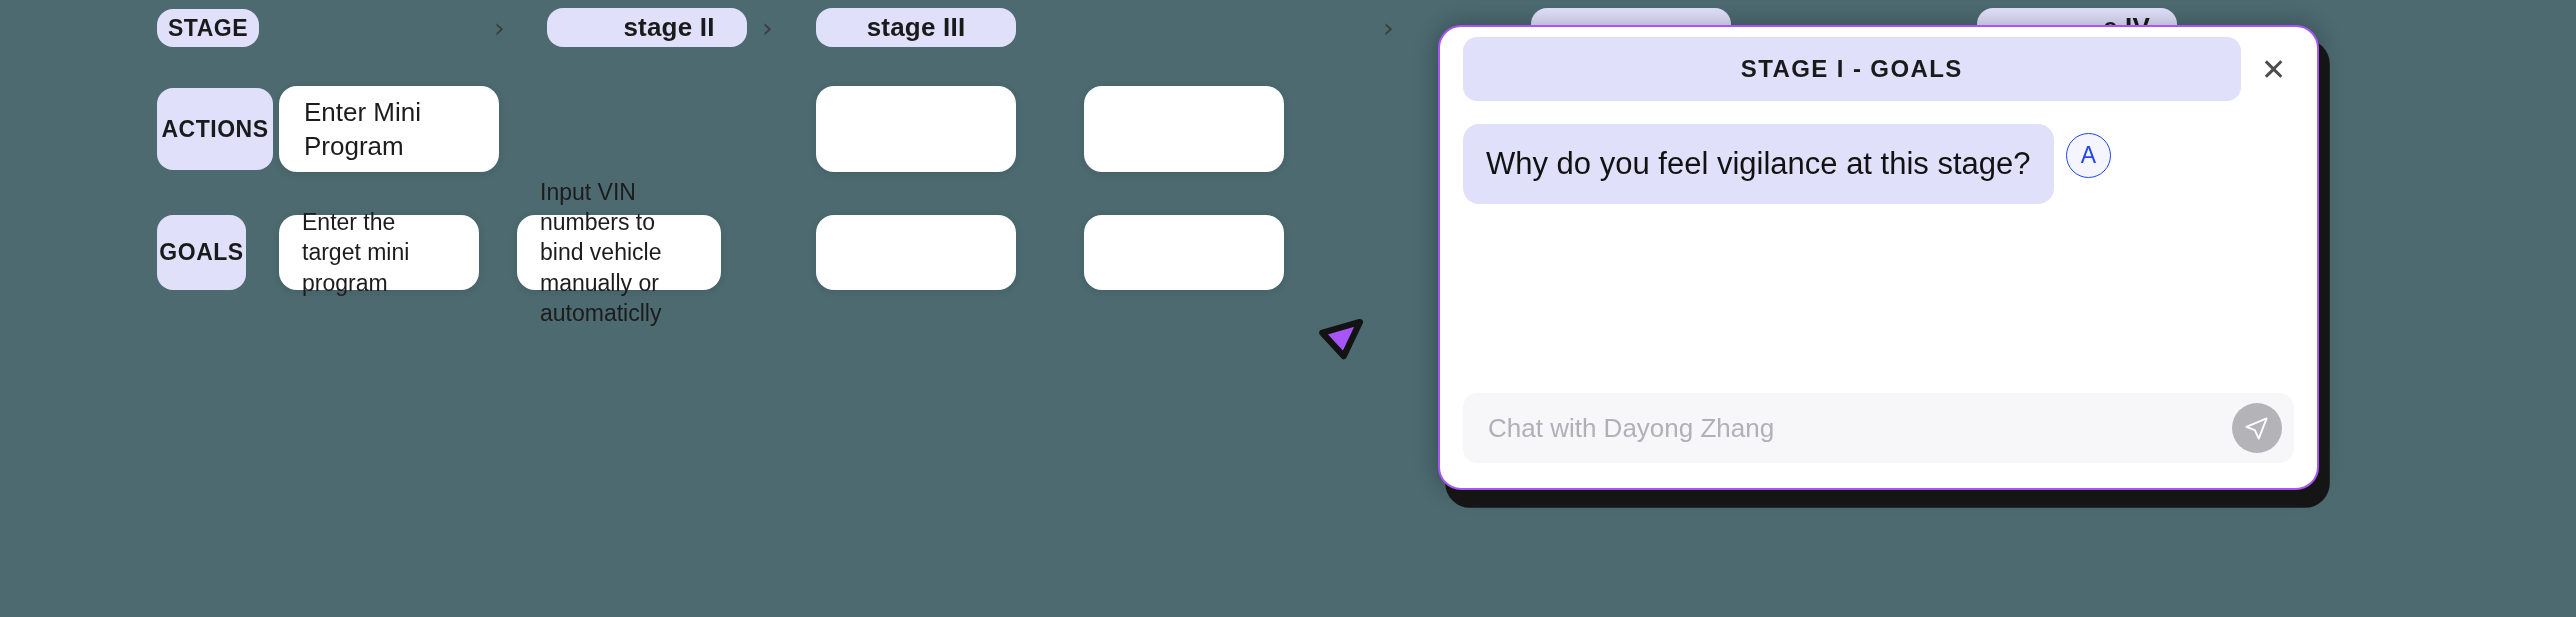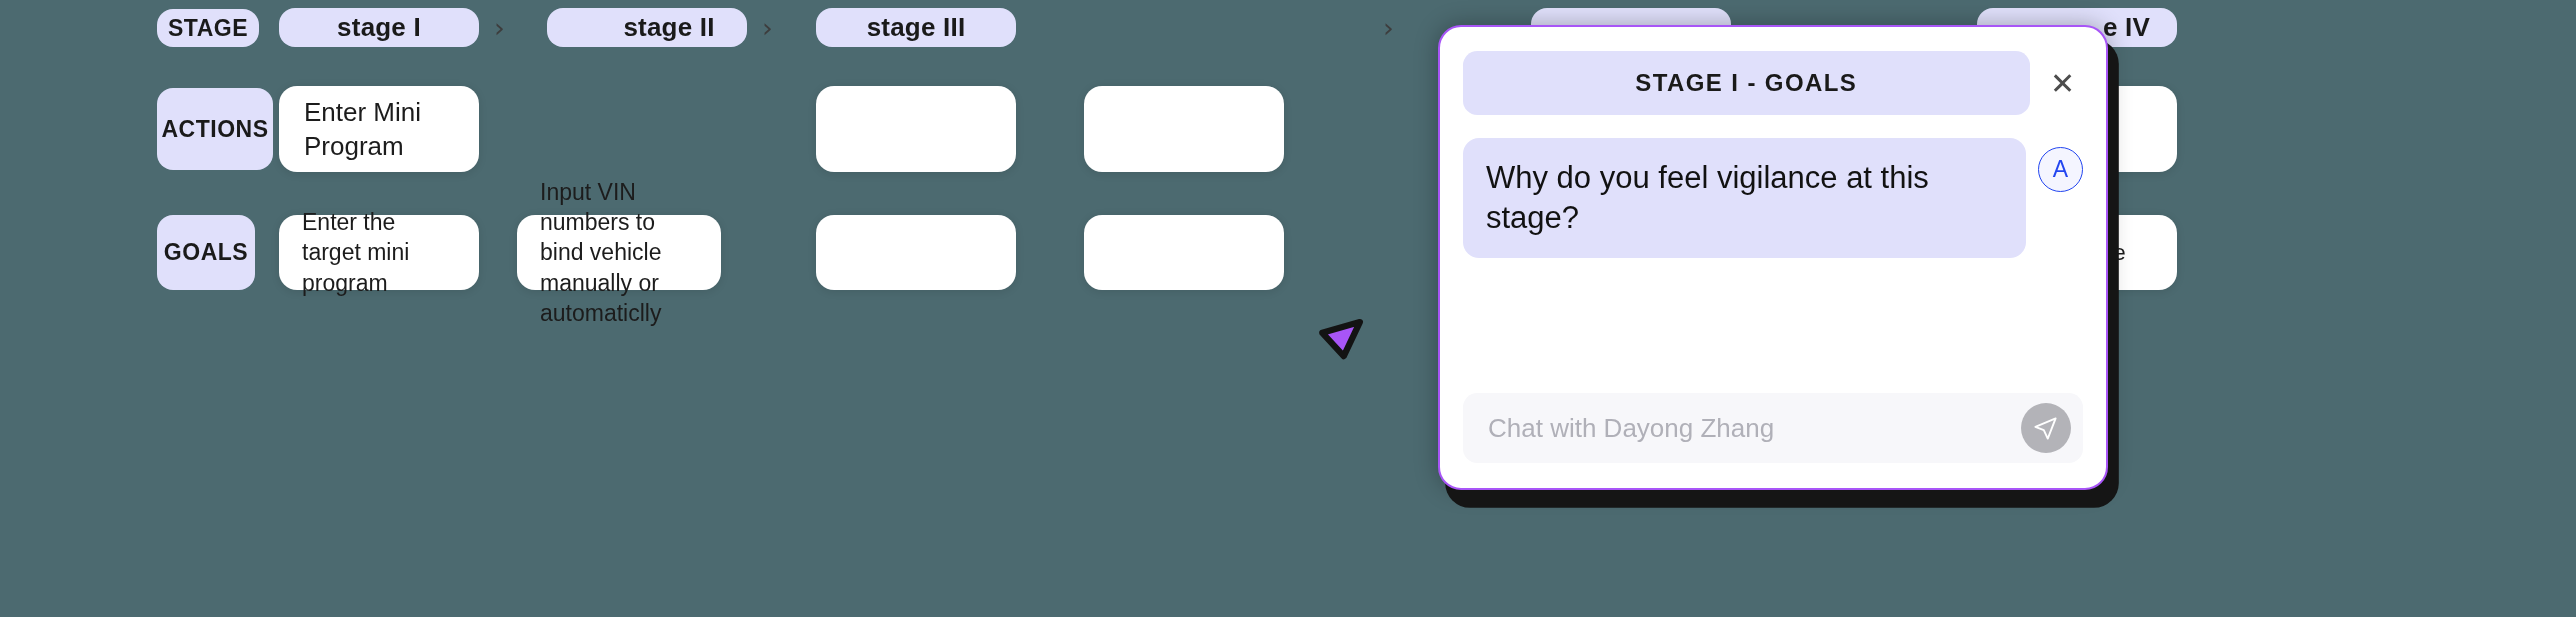--- a/index.html
+++ b/index.html
@@ -71,27 +71,27 @@
     font-size: 27px;
     line-height: 1;
     font-family: "DejaVu Sans", sans-serif;
   }
 
   
   #chat-panel {
     position: absolute;
     left: 1438px;
     top: 25px;
-    width: 670px;
+    width: 881px;
     height: 465px;
     background: #ffffff;
     border: 2.7px solid #a855f7;
     border-radius: 23px;
     box-sizing: border-box;
-    padding: 24px 23px 0 23px;
+    padding: 10px 23px 0 23px;
     box-shadow: 9px 16px 0 1.8px #151515, 0 0 23px rgba(0,0,0,0.30);
     display: flex;
     flex-direction: column;
   }
   #chat-head-row {
     display: flex;
     align-items: center;
     gap: 12.5px;
   }
   #chat-title-pill {
@@ -191,48 +191,47 @@
     pointer-events: none;
   }
 </style>
 </head>
 <body>
 
 <div id="board">
 
   <div class="chip head" style="left:157px; top:9px; width:102px; height:38px;">STAGE</div>
 
-  <div class="chip stage" style="left:279px; top:8px; width:200px; height:39px;">stage I</div>
 
   <div class="chev" style="left:494px; top:14.3px;">›</div>
 
   <div class="chip stage" style="left:547px; top:8px; width:200px; height:39px;padding-left:44px;">stage II</div>
 
   <div class="chev" style="left:762px; top:14.3px;">›</div>
 
   <div class="chip stage" style="left:816px; top:8px; width:200px; height:39px;">stage III</div>
 
   <div class="chev" style="left:1383px; top:14.3px;">›</div>
 
   <div class="chip stage" style="left:1531px; top:8px; width:200px; height:39px;"></div>
 
   <div class="chip stage" style="left:1977px; top:8px; width:200px; height:39px; justify-content:flex-end; padding-right:27px;">e IV</div>
 
   <div class="chip head" style="left:157px; top:88px; width:116px; height:82px;">ACTIONS</div>
 
-  <div class="card" style="left:279px; top:86px; width:200px; height:86px;">Enter Mini Program</div>
+  <div class="card" style="left:279px; top:86px; width:220px; height:86px;">Enter Mini Program</div>
 
 
   <div class="card" style="left:816px; top:86px; width:200px; height:86px;"></div>
 
   <div class="card" style="left:1084px; top:86px; width:200px; height:86px;"></div>
 
   <div class="card" style="left:1977px; top:86px; width:200px; height:86px;"></div>
 
-  <div class="chip head" style="left:157px; top:215px; width:98px; height:75px;">GOALS</div>
+  <div class="chip head" style="left:157px; top:215px; width:89px; height:75px;">GOALS</div>
 
   <div class="card small" style="left:279px; top:215px; width:200px; height:75px;">Enter the target mini program</div>
 
   <div class="card small" style="left:517px; top:215px; width:204px; height:75px;">Input VIN numbers to bind vehicle manually or automaticlly</div>
 
   <div class="card small" style="left:816px; top:215px; width:200px; height:75px;"></div>
 
   <div class="card small" style="left:1084px; top:215px; width:200px; height:75px;"></div>
 
   <div class="card small" style="left:1977px; top:215px; width:200px; height:75px; font-size:22.4px;">o the vehicle</div>

